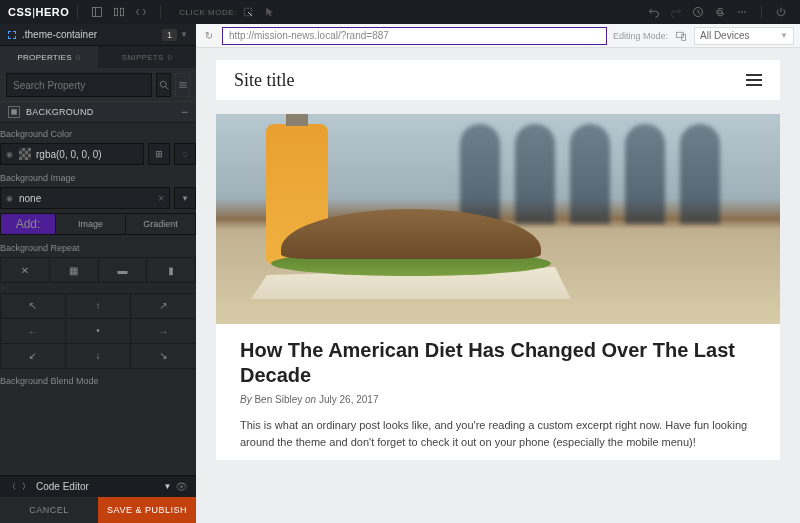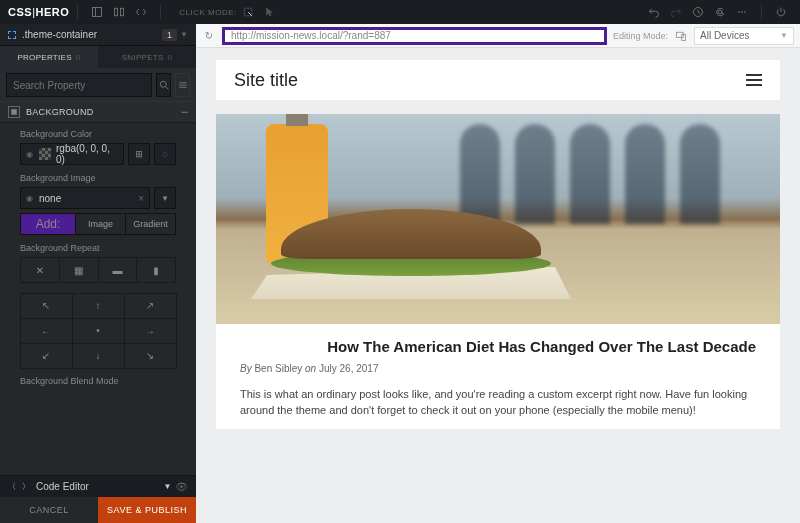--- a/index.html
+++ b/index.html
@@ -34,21 +34,21 @@
 
 .section-header { height: 22px; display: flex; align-items: center; padding: 0 8px; background: #282c30; border-top: 1px solid #333; border-bottom: 1px solid #1a1a1a; cursor: pointer; }
 .section-header .icon-box { width: 12px; height: 12px; border: 1px solid #666; margin-right: 6px; display: flex; align-items: center; justify-content: center; font-size: 7px; }
 .section-header .label { flex: 1; color: #ccc; font-size: 9px; letter-spacing: 0.3px; }
 .section-header .collapse { color: #888; font-size: 12px; }
 
 .panel-body { flex: 1; overflow-y: auto; padding: 0 0 4px; background: #24282b; }
 .panel-body::-webkit-scrollbar { width: 6px; }
 .panel-body::-webkit-scrollbar-thumb { background: #3a3f44; }
 
-.field-group { padding: 6px 20px 2px; }
+.field-group { padding: 6px 0 2px; }
 .field-label { font-size: 9px; color: #888; margin-bottom: 4px; }
 .swatch-row { display: flex; gap: 4px; }
 .swatch-input { flex: 1; height: 22px; background: #1e2125; border: 1px solid #111; display: flex; align-items: center; padding: 0 5px; gap: 5px; }
 .swatch-eye { width: 8px; height: 8px; color: #666; font-size: 8px; }
 .swatch-checker { width: 12px; height: 12px; background: repeating-conic-gradient(#666 0 25%, #333 0 50%) 0 0/6px 6px; }
 .swatch-text { color: #ccc; font-size: 10px; flex: 1; }
 .swatch-clear { color: #666; cursor: pointer; font-size: 10px; }
 .mini-btn { width: 22px; height: 22px; background: #1e2125; border: 1px solid #111; display: flex; align-items: center; justify-content: center; color: #888; cursor: pointer; font-size: 9px; }
 
 .add-row { display: flex; height: 22px; margin-top: 4px; }
@@ -67,43 +67,43 @@
 .code-editor-row .label { flex: 1; }
 .code-editor-row .eye { color: #666; font-size: 10px; margin-left: 4px; }
 
 .bottom-actions { height: 26px; display: flex; }
 .cancel-btn { flex: 1; background: #24282b; color: #888; font-size: 9px; letter-spacing: 0.5px; border: none; cursor: pointer; }
 .publish-btn { flex: 1; background: #c2410c; color: #fff; font-size: 9px; letter-spacing: 0.5px; border: none; cursor: pointer; }
 
 .preview-col { flex: 1; display: flex; flex-direction: column; background: #eceef0; }
 .url-bar { height: 24px; display: flex; align-items: center; padding: 3px 6px; gap: 6px; background: #f5f6f7; border-bottom: 1px solid #ddd; }
 .url-refresh { width: 14px; height: 14px; display: flex; align-items: center; justify-content: center; color: #888; cursor: pointer; font-size: 10px; }
-.url-input { flex: 1; height: 18px; border: 3px solid #4c1d95; background: #fff; color: #888; font-size: 10px; padding: 0 6px; }
+.url-input { flex: 1; height: 18px; border: 1px solid #4c1d95; background: #fff; color: #888; font-size: 10px; padding: 0 6px; }
 .edit-mode-label { font-size: 9px; color: #999; }
 .device-select { height: 18px; border: 1px solid #ddd; background: #fff; font-size: 10px; color: #666; padding: 0 5px; min-width: 100px; display: flex; align-items: center; justify-content: space-between; cursor: pointer; }
 
 .canvas { flex: 1; overflow: hidden; padding: 12px 20px; }
 .site-header { background: #fff; height: 40px; display: flex; align-items: center; justify-content: space-between; padding: 0 18px; }
-.site-title { font-family: Liberation Sans, sans-serif; font-size: 18px; color: #222; }
+.site-title { font-family: Liberation Serif, serif; font-size: 18px; color: #222; }
 .menu-icon { display: flex; flex-direction: column; gap: 3px; cursor: pointer; }
 .menu-icon span { width: 16px; height: 2px; background: #333; }
 
 .post-card { background: #fff; margin-top: 14px; }
 .post-image { width: 100%; height: 210px; background: linear-gradient(180deg, #b8c8d0 0%, #9fb0b8 40%, #8a7050 50%, #c0b090 55%, #d8cca8 100%); position: relative; overflow: hidden; }
 .juice { position: absolute; left: 50px; top: 10px; width: 62px; height: 140px; background: linear-gradient(180deg, #e8a030 0%, #f0b040 100%); border-radius: 8px 8px 6px 6px; }
 .juice::before { content: ''; position: absolute; top: -12px; left: 20px; width: 22px; height: 14px; background: #8a8070; border-radius: 3px 3px 0 0; }
 .sandwich { position: absolute; left: 35px; bottom: 25px; width: 300px; height: 90px; }
 .bread-top { position: absolute; top: 0; left: 30px; width: 260px; height: 50px; background: linear-gradient(180deg, #8a6840 0%, #6a4a28 100%); border-radius: 50% 50% 10% 10% / 80% 80% 10% 10%; }
 .filling { position: absolute; top: 42px; left: 20px; width: 280px; height: 25px; background: linear-gradient(180deg, #5a8030 0%, #7aa040 100%); border-radius: 50%; }
 .paper { position: absolute; bottom: 0; left: 0; width: 320px; height: 40px; background: linear-gradient(180deg, #f0ead8 0%, #e0d8c0 100%); clip-path: polygon(5% 40%, 95% 20%, 100% 100%, 0 100%); }
 .blur-people { position: absolute; top: 0; right: 0; width: 320px; height: 130px; display: flex; gap: 15px; padding-top: 10px; filter: blur(2px); opacity: 0.6; }
 .person { width: 40px; height: 100px; background: linear-gradient(180deg, #405060 0%, #203040 100%); border-radius: 20px 20px 0 0; }
 
 .post-body { padding: 14px 24px 10px; }
-.post-title { font-size: 15px; font-weight: 700; color: #222; line-height: 1.25; text-align: right; }
+.post-title { font-size: 20px; font-weight: 700; color: #222; line-height: 1.25; }
 .post-meta { font-size: 10px; color: #666; margin-top: 6px; }
 .post-meta em { font-style: italic; }
 .post-excerpt { font-size: 11px; color: #444; margin-top: 12px; line-height: 1.5; }
 
 svg { width: 12px; height: 12px; }
 </style>
 </head>
 <body>
 
 <div class="topbar">

